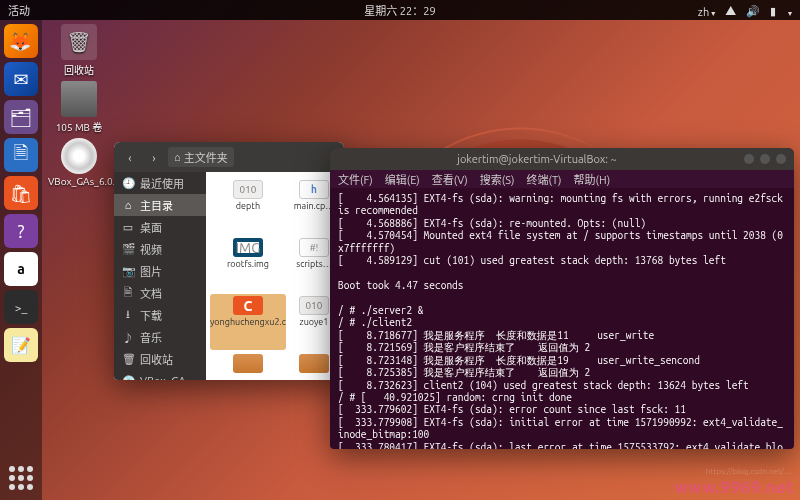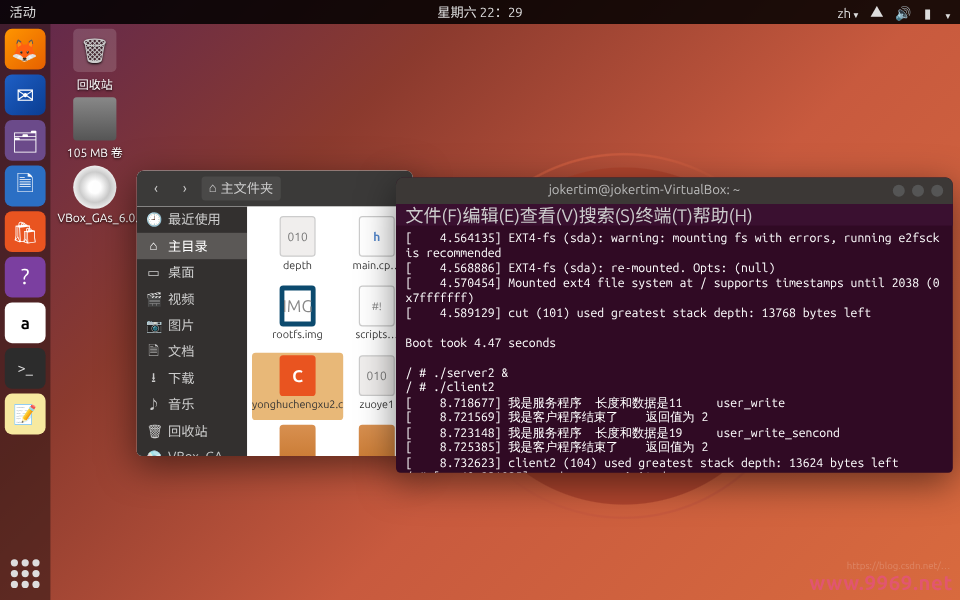--- a/index.html
+++ b/index.html
@@ -64,39 +64,39 @@
   .na-hbtn { width:20px; height:20px; display:flex; align-items:center; justify-content:center; border-radius:3px; }
   .na-crumb { background: #4a4948; border-radius:3px; padding:2px 6px; font-size:11px; display:flex; align-items:center; gap:3px;}
   .na-body { flex:1; display:flex; overflow:hidden; }
   .na-side { width: 92px; background: #33302f; color:#ccc; font-size:11px; overflow:hidden; }
   .na-side-row { display:flex; align-items:center; gap:6px; padding:4px 8px; height:22px; }
   .na-side-row.active { background: #5b5856; color:#fff; }
   .na-side-row .sic { width:12px; text-align:center; font-size:11px; }
   .na-main { flex:1; background:#fff; padding:6px 4px; display:grid; grid-template-columns: repeat(2,1fr); grid-auto-rows: 56px; gap:2px; overflow:hidden; }
   .na-file { text-align:center; font-size:9px; color:#333; border-radius:3px; padding-top:2px; }
   .na-file.sel { background:#e8b878; }
-  .na-fic { width:30px; height:34px; margin:0 auto 2px; border-radius:3px; display:flex; align-items:center; justify-content:center; font-size:14px; }
+  .na-fic { width:30px; height:19px; margin:0 auto 2px; border-radius:3px; display:flex; align-items:center; justify-content:center; font-size:14px; }
   .na-fic.bin { background:#f0eeed; border:1px solid #ccc; color:#777; font-size:10px; }
   .na-fic.cpp { background:#fff; border:1px solid #ccc; color:#5588cc; font-size:10px; font-weight:bold;}
   .na-fic.img { background:#fff; border:4px solid #0c4a6e; color:#888; font-size:14px;}
   .na-fic.sh  { background:#fff; border:1px solid #ccc; color:#888; font-size:9px;}
   .na-fic.c   { background:#e95420; color:#fff; font-weight:bold; font-size:14px;}
   .na-fic.fold{ background:linear-gradient(#d89050,#c87830); }
   
   .term {
-    position: absolute; left: 330px; top: 148px; width: 464px; height: 246px;
+    position: absolute; left: 330px; top: 148px; width: 464px; height: 301px;
     background: #300a24; border-radius: 6px 6px 4px 4px;
     box-shadow: 0 8px 30px rgba(0,0,0,0.5);
     display:flex; flex-direction:column; color:#eee;
   }
   .tm-title { height:22px; background:#3c3836; border-radius:6px 6px 0 0; display:flex; align-items:center; font-size:11px; color:#bbb; }
   .tm-title .tt { margin:0 auto; }
   .tm-title .wbtns { display:flex; gap:6px; padding-right:8px;}
   .tm-title .wb { width:10px; height:10px; border-radius:50%; background:#555; }
-  .tm-menu { height:18px; background:#3a1030; display:flex; align-items:center; padding:0 8px; font-size:15px; color:#ccc; }
+  .tm-menu { height:18px; background:#3a1030; display:flex; align-items:center; gap:12px; padding:0 8px; font-size:11px; color:#ccc; }
   .tm-body { flex:1; padding:4px 8px; font-family: "Ubuntu Mono", monospace; font-size:10.2px; line-height:1.22; color:#fff; overflow:hidden; white-space:pre-wrap; word-break:break-all; }
   .watermark { position:absolute; right:6px; bottom:4px; font-size:17px; font-weight:bold; color:#ec4899; opacity:0.55; letter-spacing:0.5px; }
   .wm2 { position:absolute; right:8px; bottom:24px; font-size:8px; color:rgba(255,255,255,0.2);}
 </style>
 </head>
 <body>
 
 <div class="topbar">
   <span>活动</span>
   <span class="center">星期六 22：29</span>

